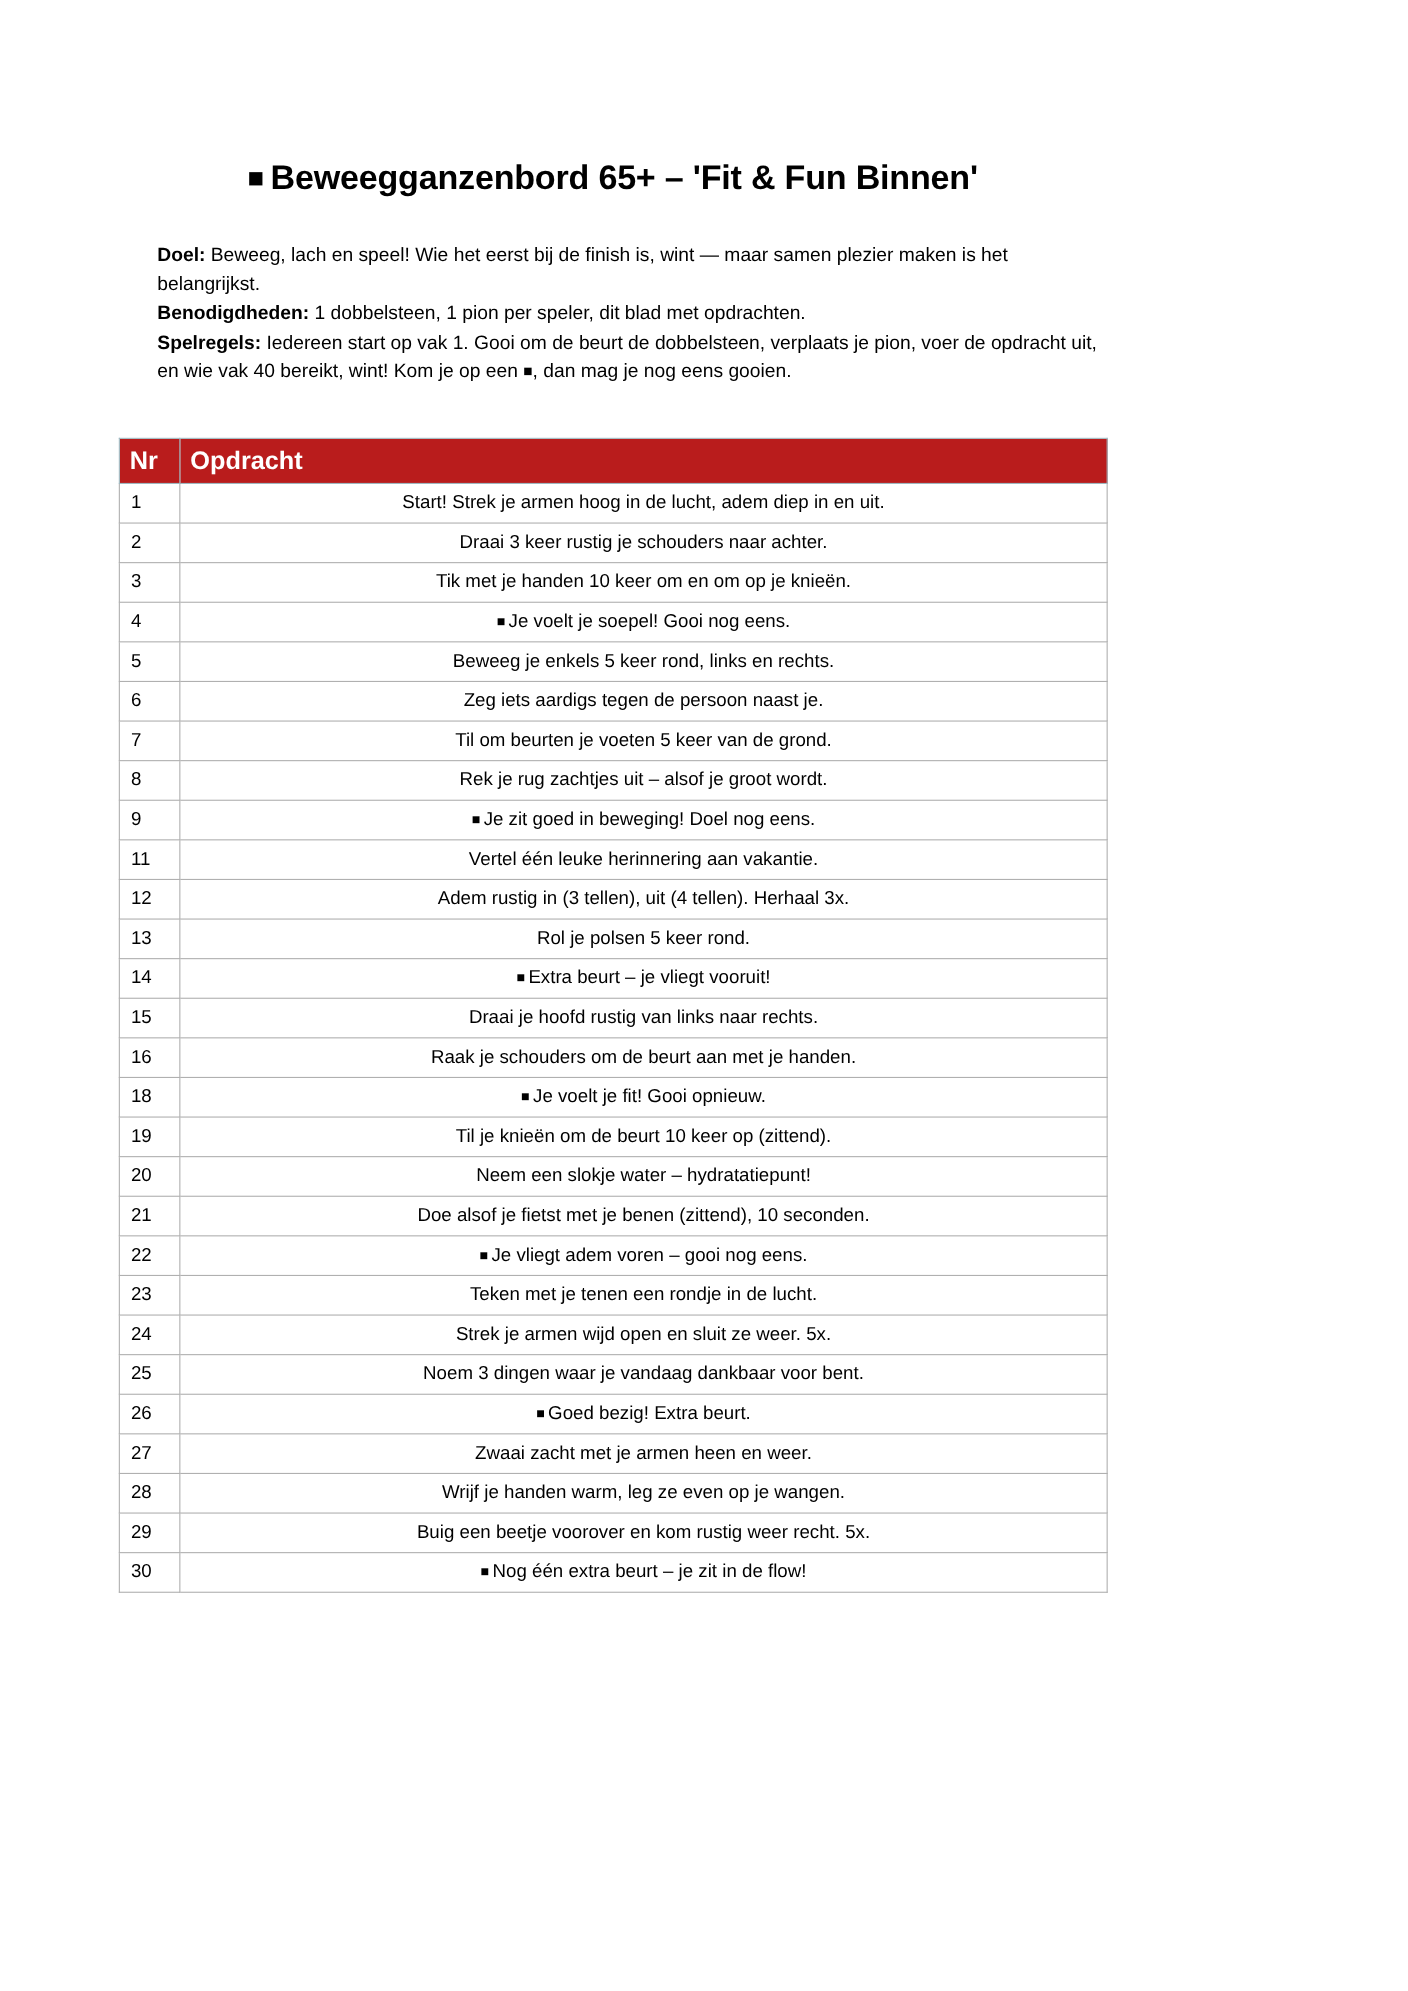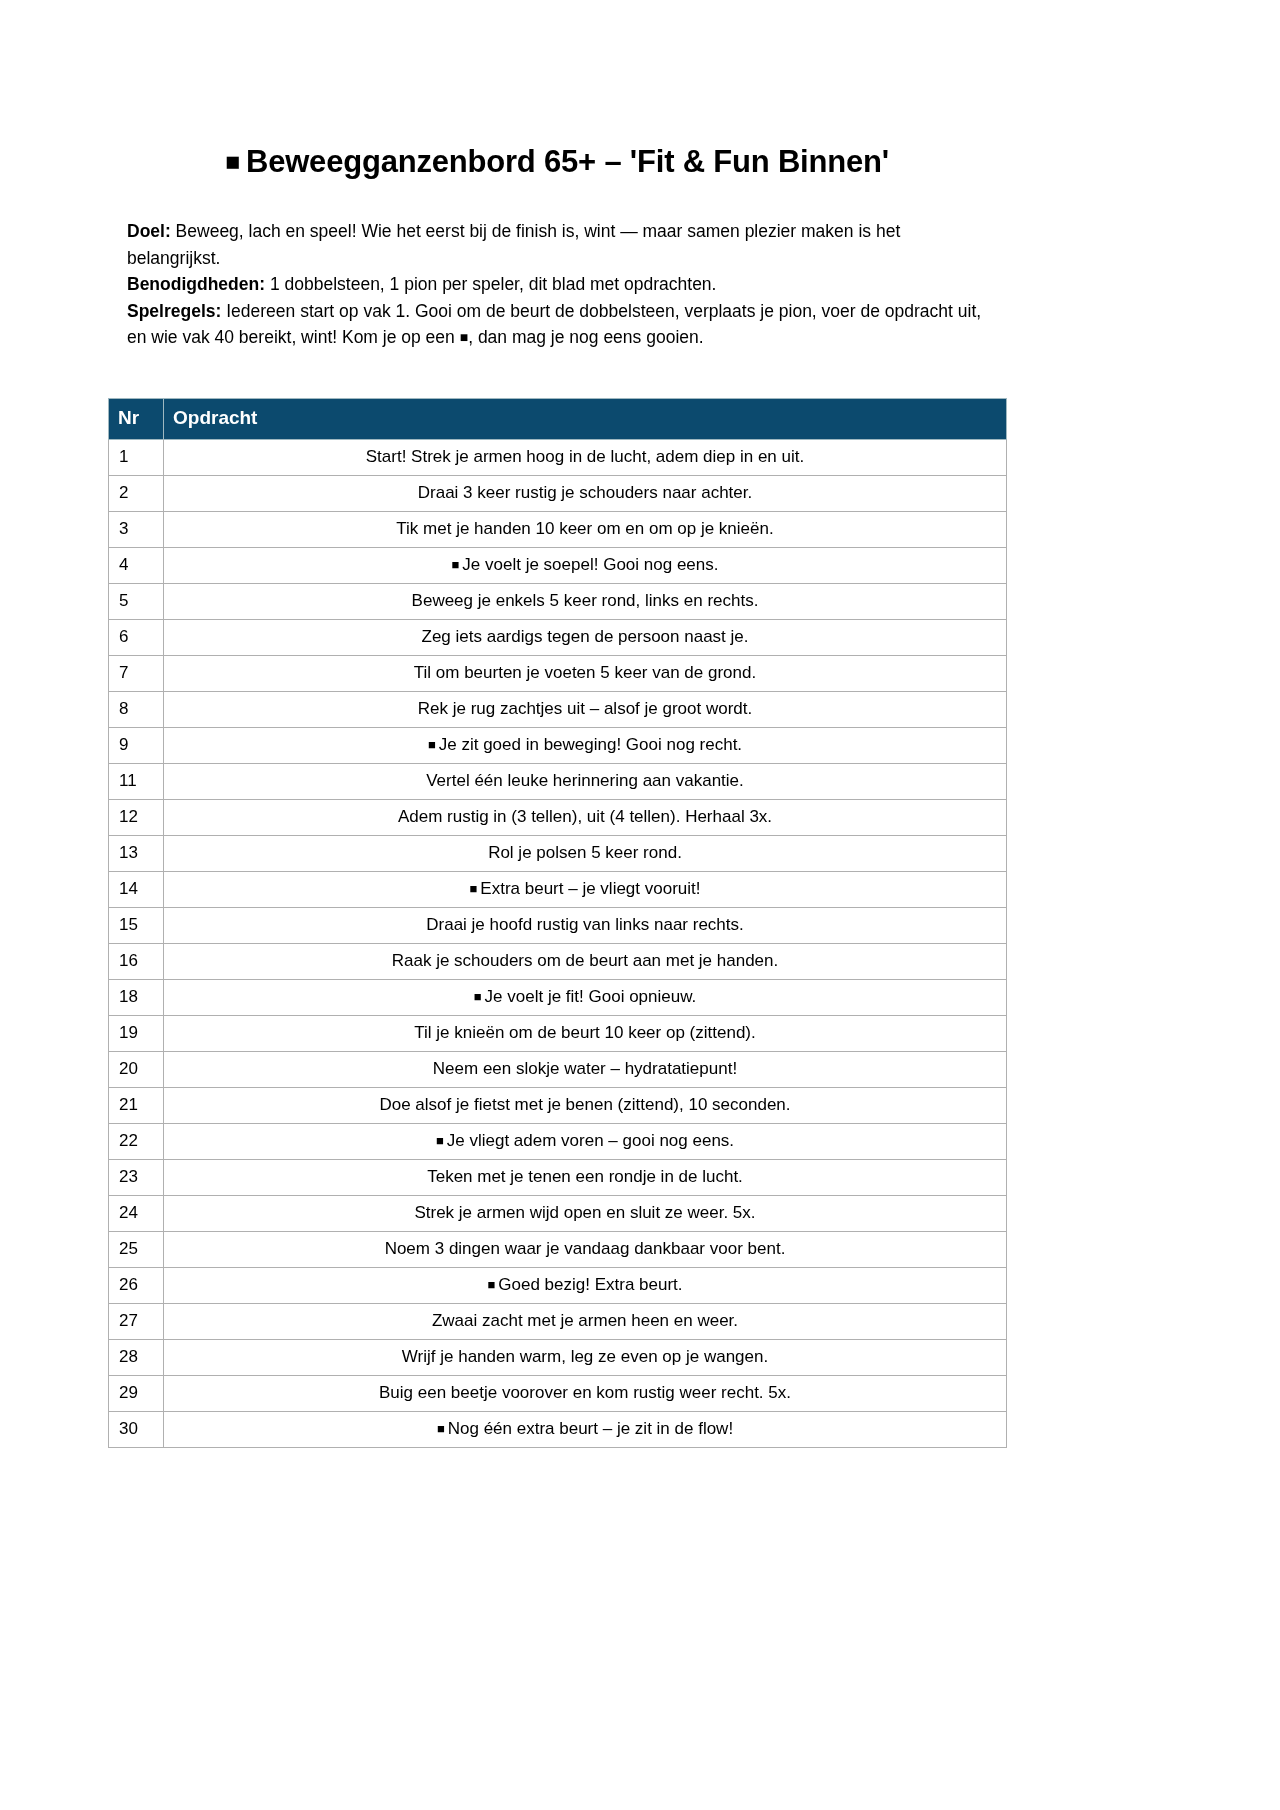--- a/index.html
+++ b/index.html
@@ -42,21 +42,21 @@
     width: 898px;
   }
   h1.doc-title .sq {
     font-size: 25px;
     vertical-align: 2px;
     margin-right: 6px;
   }
   .intro {
     position: absolute;
     top: 218px;
-    left: 19px;
+    left: 35px;
     width: 868px;
     font-size: 17.5px;
     line-height: 26.5px;
   }
   .intro p {
     margin: 0;
     padding: 0;
   }
   .intro b {
     font-weight: bold;
@@ -70,24 +70,24 @@
     top: 398px;
     left: 0;
     width: 898px;
     border-collapse: collapse;
     table-layout: fixed;
     font-size: 17px;
   }
   table.opdracht-table col.col-nr { width: 55px; }
   table.opdracht-table col.col-opdracht { width: 843px; }
   table.opdracht-table th {
-    background: #0c4a6e;
+    background: #b91c1c;
     color: #ffffff;
     font-weight: bold;
-    font-size: 19px;
+    font-size: 23px;
     text-align: left;
     padding: 6px 9px 8px 9px;
     border: 1px solid #9fb8c0;
     height: 26px;
     line-height: 22px;
   }
   table.opdracht-table td {
     border: 1px solid #b0b0b0;
     padding: 6px 9px 7px 9px;
     height: 21px;
@@ -169,21 +169,21 @@
           <tr>
             <td class="nr">7</td>
             <td class="opdracht"><span>Til om beurten je voeten 5 keer van de grond.</span></td>
           </tr>
           <tr>
             <td class="nr">8</td>
             <td class="opdracht"><span>Rek je rug zachtjes uit – alsof je groot wordt.</span></td>
           </tr>
           <tr>
             <td class="nr">9</td>
-            <td class="opdracht"><span class="cell-sq">■</span><span>Je zit goed in beweging! Gooi nog recht.</span></td>
+            <td class="opdracht"><span class="cell-sq">■</span><span>Je zit goed in beweging! Doel nog eens.</span></td>
           </tr>
           <tr>
             <td class="nr">11</td>
             <td class="opdracht"><span>Vertel één leuke herinnering aan vakantie.</span></td>
           </tr>
           <tr>
             <td class="nr">12</td>
             <td class="opdracht"><span>Adem rustig in (3 tellen), uit (4 tellen). Herhaal 3x.</span></td>
           </tr>
           <tr>

